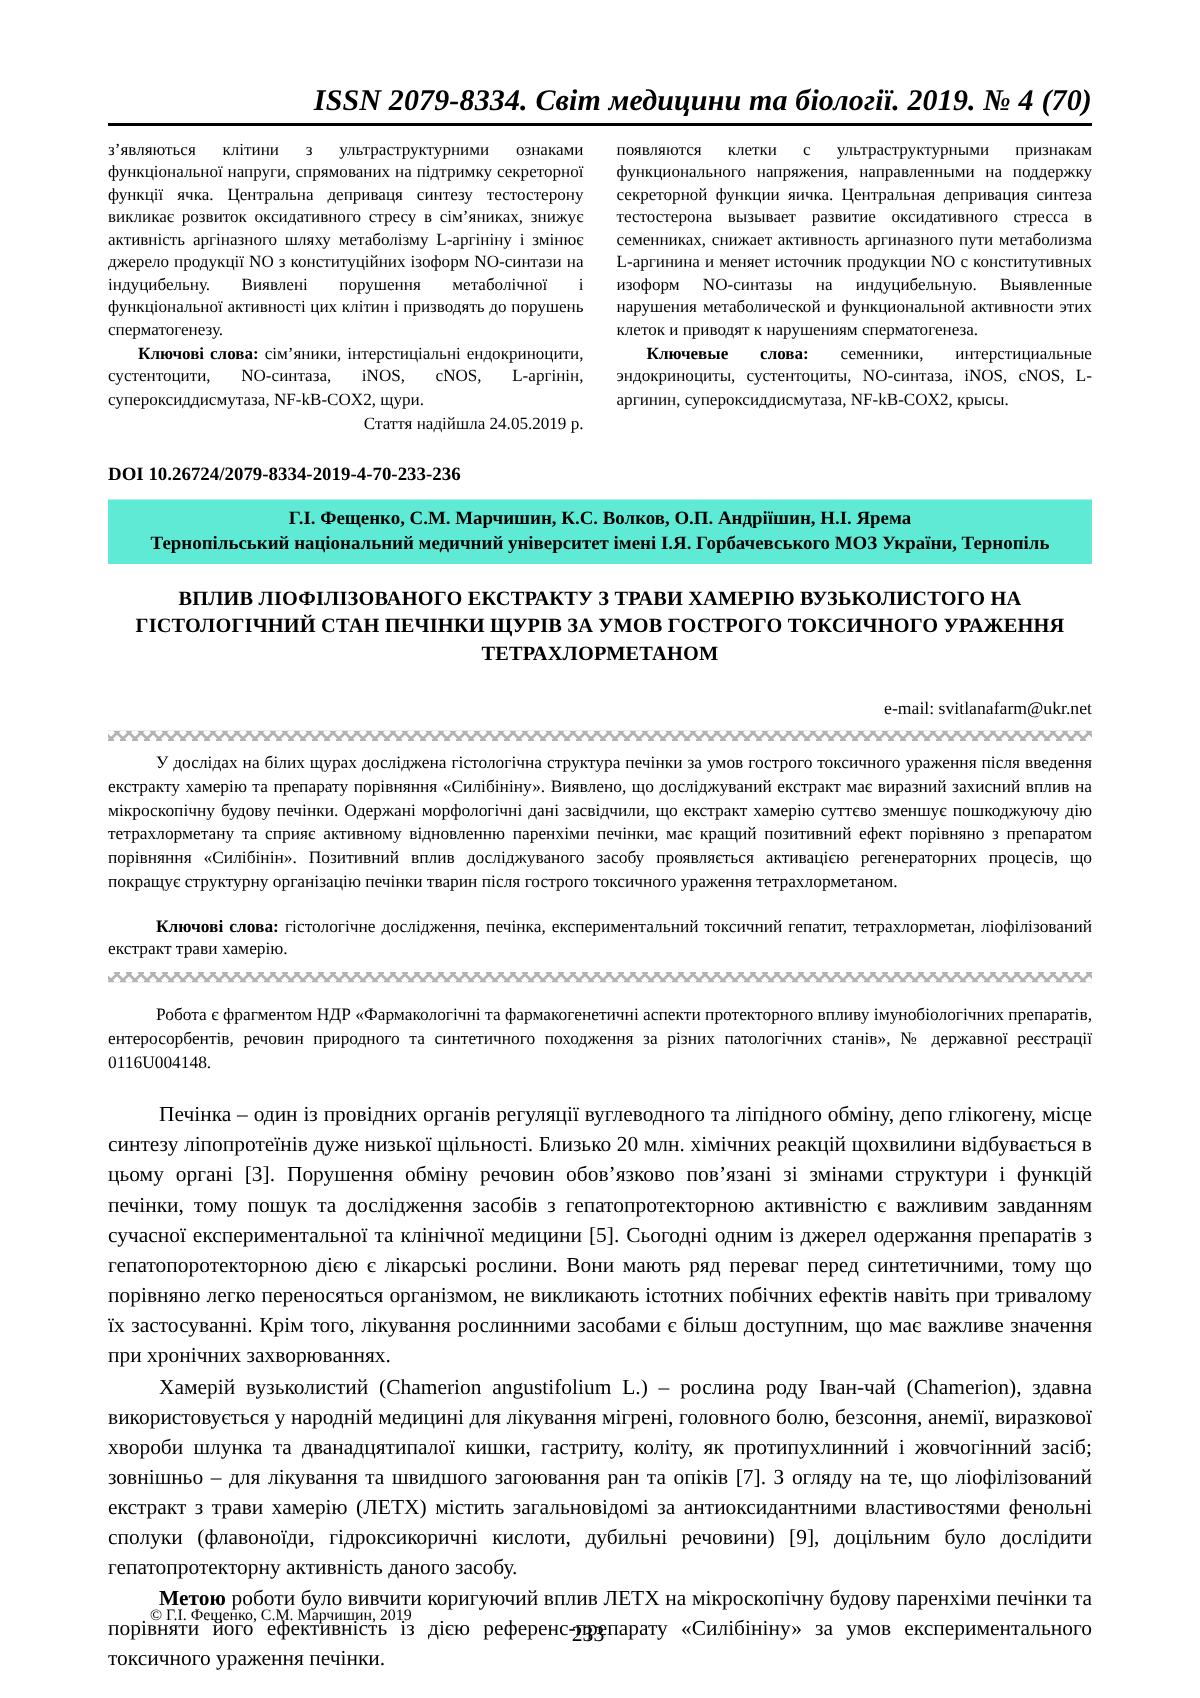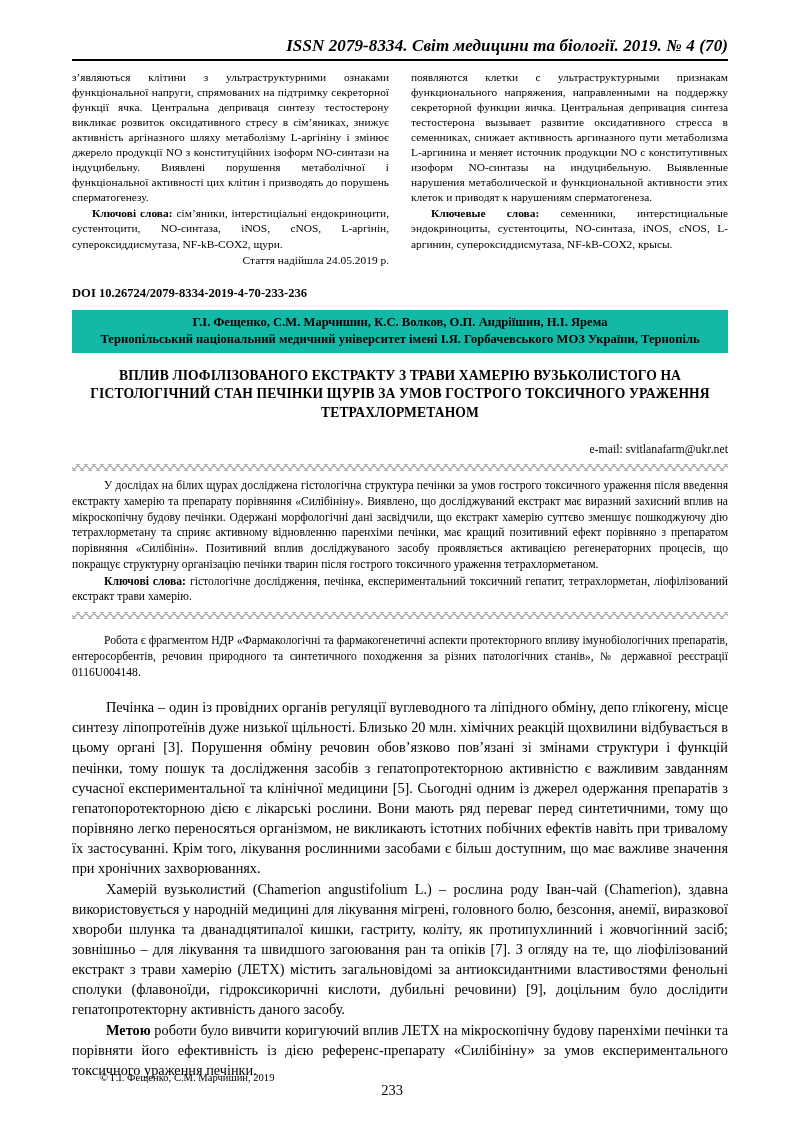--- a/index.html
+++ b/index.html
@@ -19,25 +19,25 @@
   .page {
     position: relative;
     width: 800px;
     height: 1132px;
     box-sizing: border-box;
     padding: 0 72px;
   }
 
   
   .header {
-    padding-top: 36px;
+    padding-top: 56px;
     text-align: right;
     font-style: italic;
     font-weight: bold;
-    font-size: 17px;
+    font-size: 20px;
     letter-spacing: 0.1px;
   }
   .header-rule {
     margin-top: 3px;
     border-bottom: 2px solid #000;
     height: 0;
   }
 
   
   .two-col {
@@ -70,21 +70,21 @@
   .doi {
     margin-top: 18px;
     font-size: 12.6px;
     font-weight: bold;
     line-height: 1.25;
   }
 
   
   .authors-box {
     margin-top: 9px;
-    background: #14b8a6;
+    background: #5eead4;
     text-align: center;
     font-weight: bold;
     font-size: 12.6px;
     line-height: 1.32;
     padding: 4px 14px 5px 14px;
   }
 
   
   .title {
     margin-top: 14px;
@@ -114,21 +114,21 @@
   }
 
   
   .abstract {
     font-size: 11.6px;
     line-height: 1.36;
     text-align: justify;
   }
   .abstract p { margin: 0; }
   .abstract p.body { text-indent: 32px; }
-  .abstract p.kw { text-indent: 32px; margin-top: 1px; }
+  .abstract p.kw { text-indent: 32px; margin-top: 14px; }
 
   
   .funding {
     margin-top: 14px;
     font-size: 11.6px;
     line-height: 1.38;
     text-align: justify;
     text-indent: 32px;
   }
 

